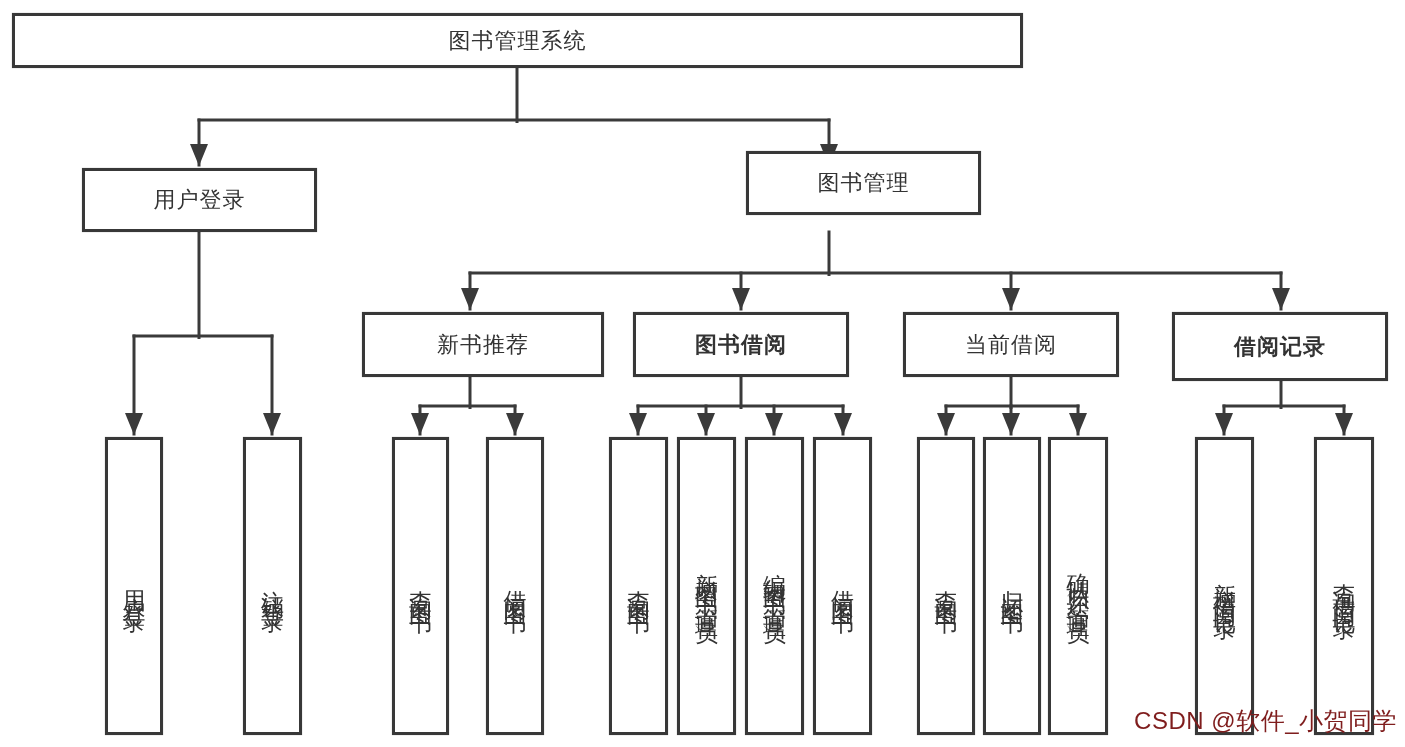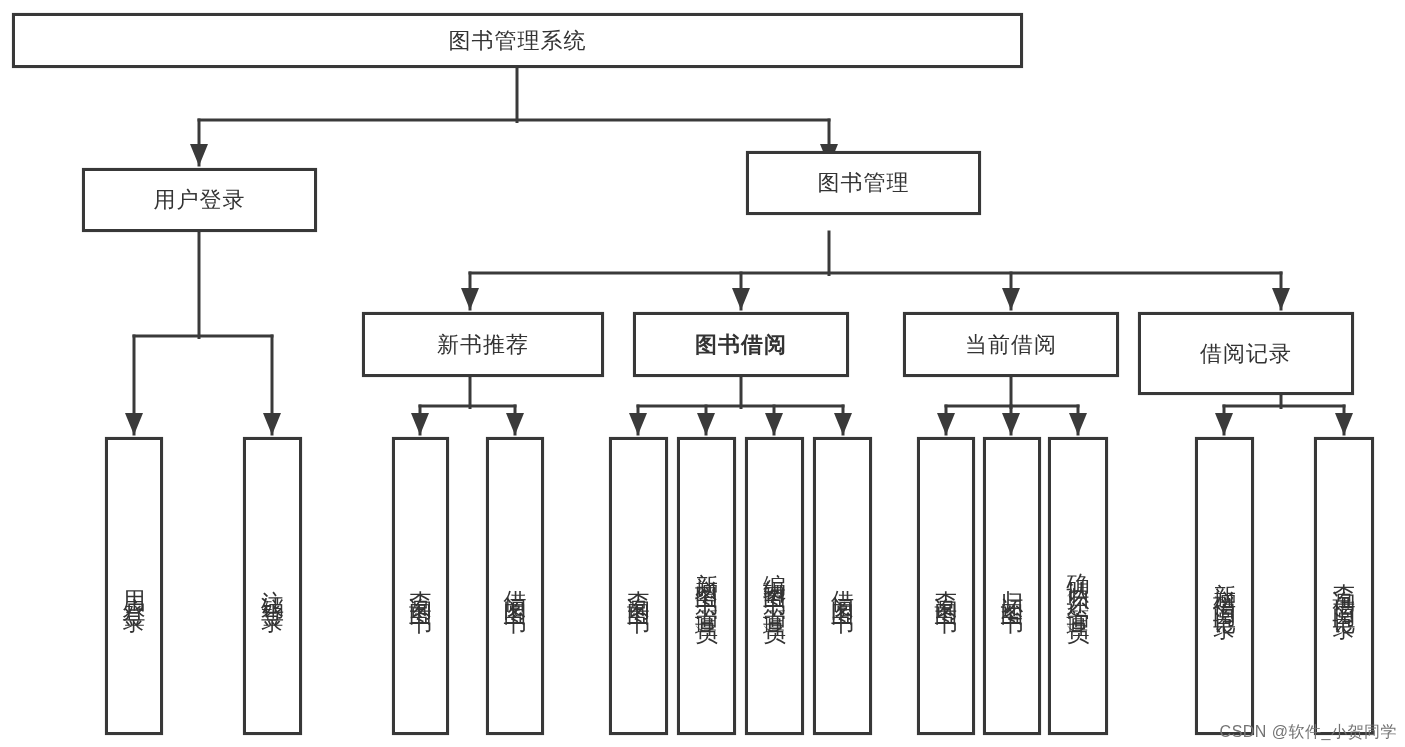--- a/index.html
+++ b/index.html
@@ -49,23 +49,23 @@
   .node.leaf .vtext {
     writing-mode: vertical-rl;
     text-orientation: mixed;
     letter-spacing: 7px;
     line-height: 1;
     white-space: nowrap;
   }
   .watermark {
     position: absolute;
     right: 8px;
-    bottom: 4px;
-    font-size: 16px;
-    color: #737373;
+    bottom: 10px;
+    font-size: 24px;
+    color: #7f1d1d;
     letter-spacing: 0.5px;
     white-space: nowrap;
     z-index: 5;
   }
 </style>
 </head>
 <body>
 
 <div id="stage">
 
@@ -144,21 +144,21 @@
 
   <div class="node h" style="left:362px; top:312px; width:242px; height:65px;">
     <span>新书推荐</span>
   </div>
   <div class="node h" style="left:633px; top:312px; width:216px; height:65px;font-weight:bold;">
     <span>图书借阅</span>
   </div>
   <div class="node h" style="left:903px; top:312px; width:216px; height:65px;">
     <span>当前借阅</span>
   </div>
-  <div class="node h" style="left:1138px; top:312px; width:216px; height:83px;">
+  <div class="node h" style="left:1172px; top:312px; width:216px; height:69px;font-weight:bold;">
     <span>借阅记录</span>
   </div>
 
   <div class="node leaf" style="left:105px; top:437px; width:58px; height:298px;">
     <span class="vtext">用户登录</span>
   </div>
   <div class="node leaf" style="left:243px; top:437px; width:59px; height:298px;">
     <span class="vtext">注销登录</span>
   </div>
 

